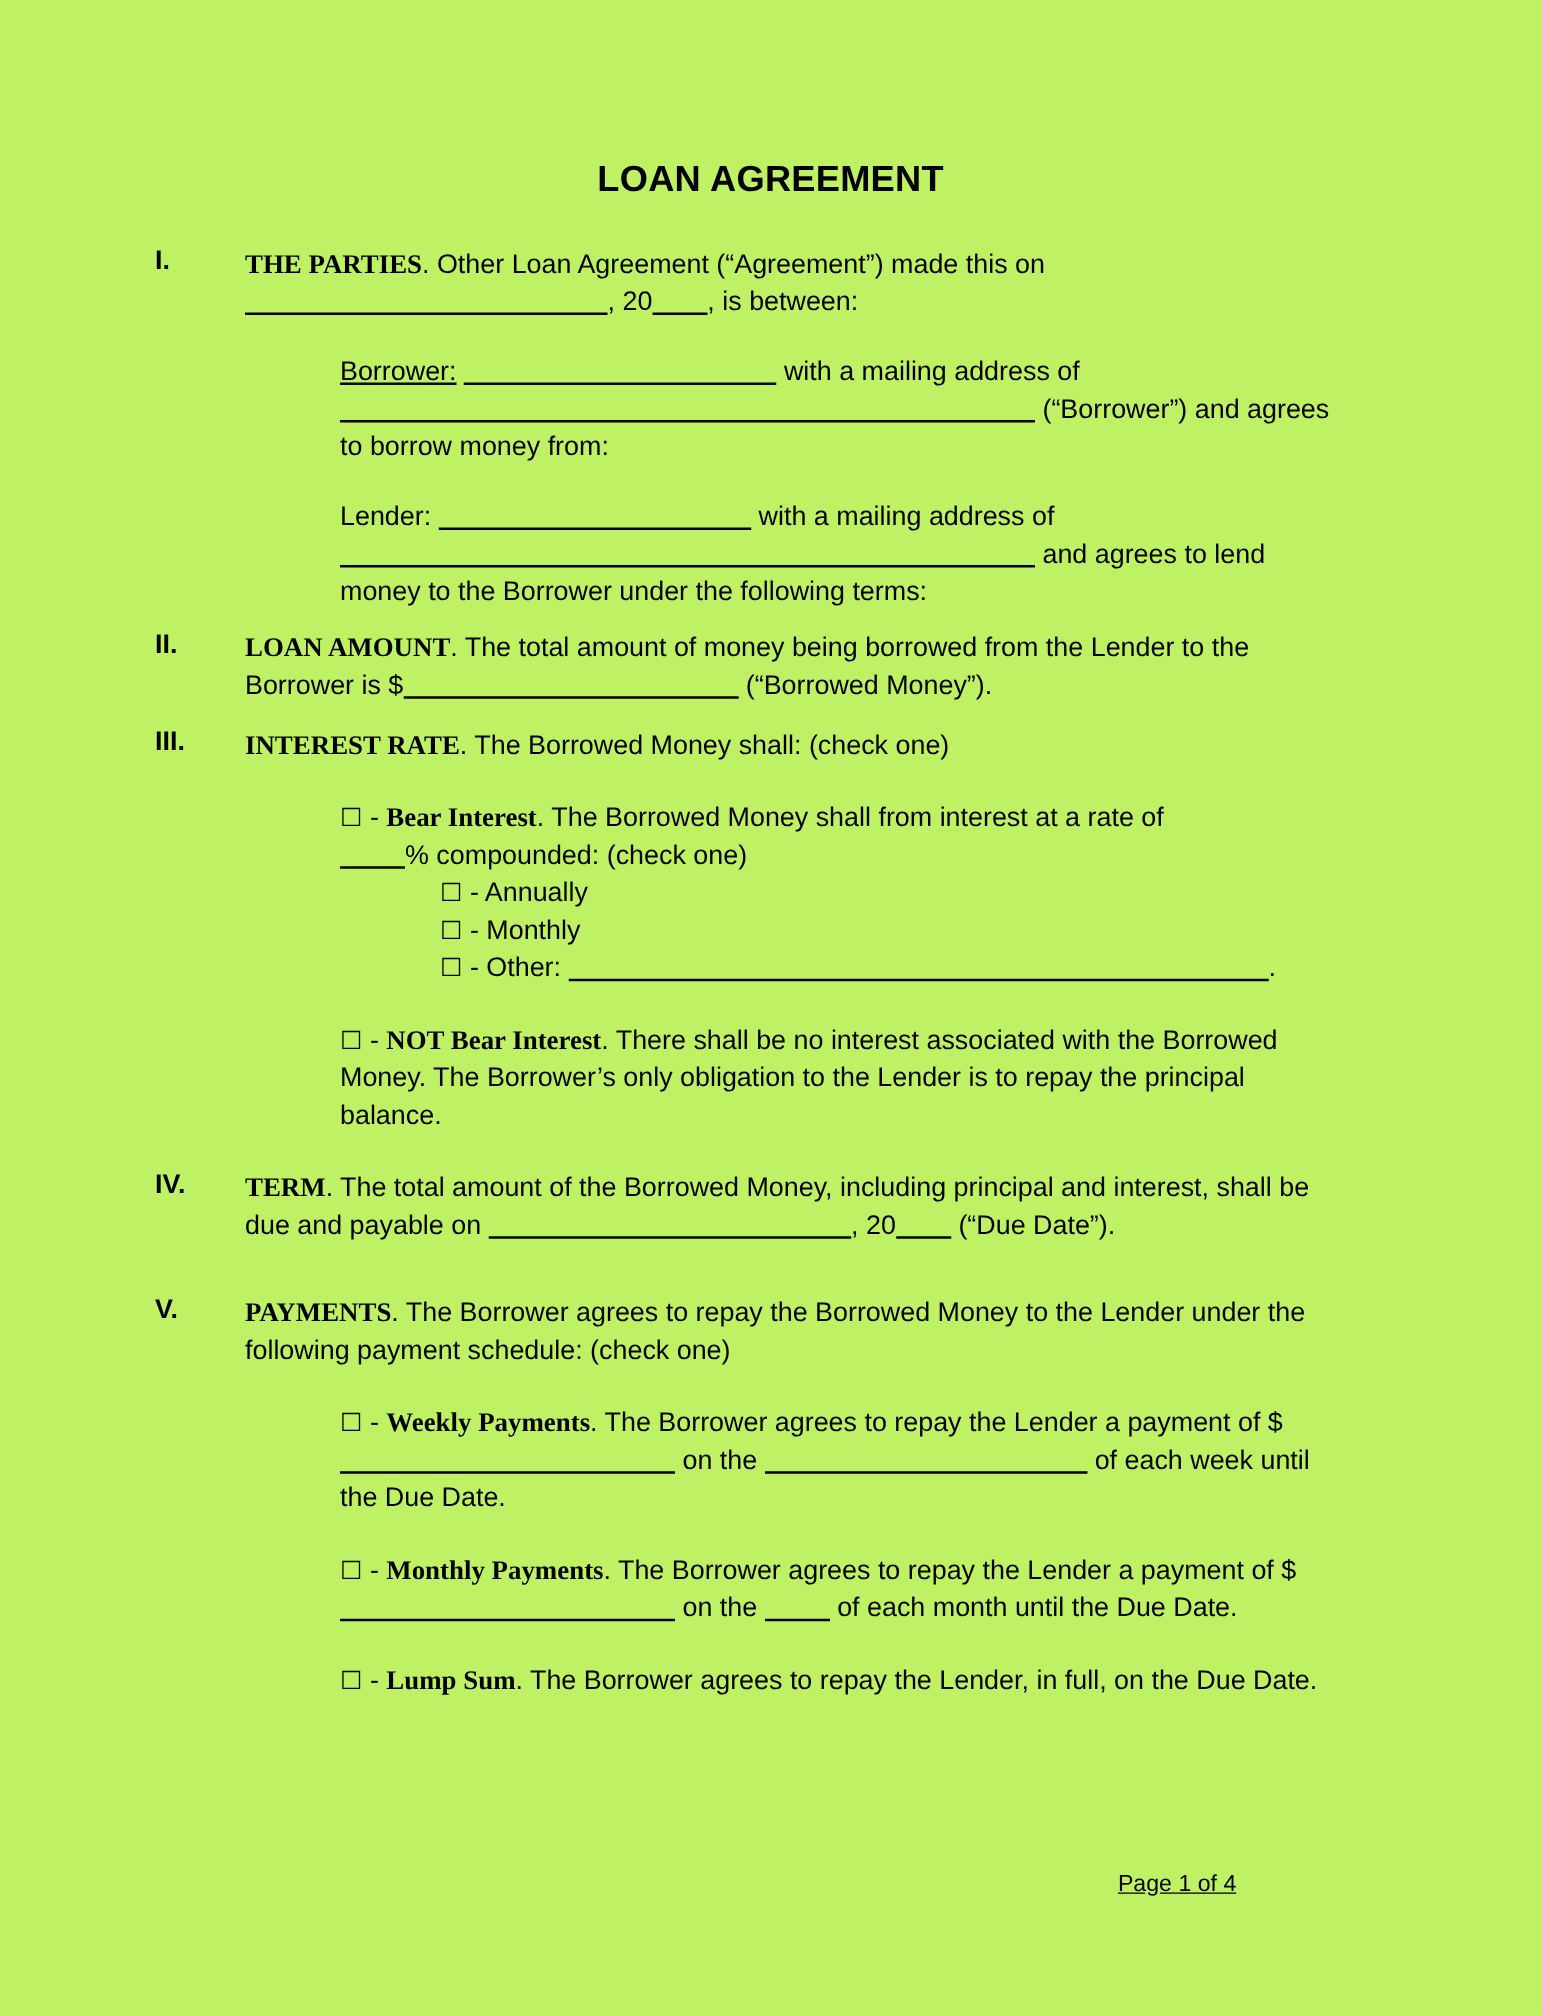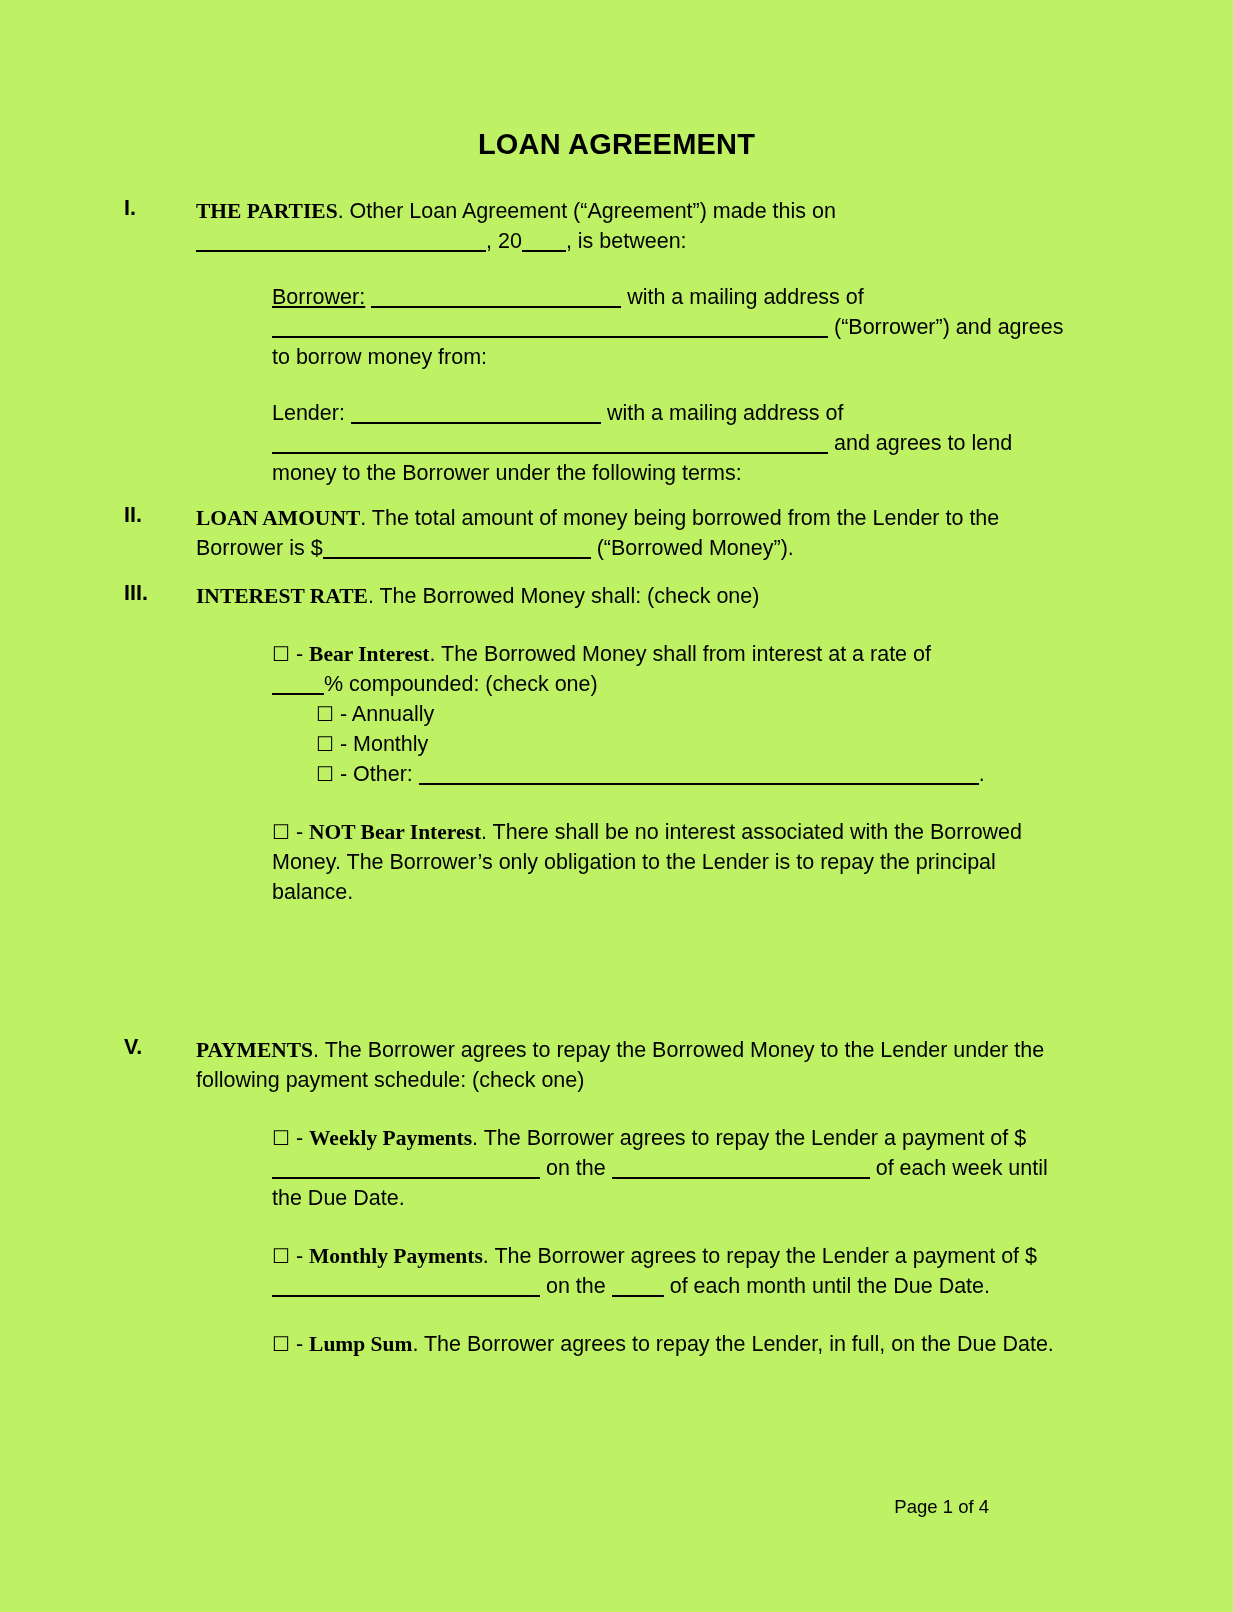--- a/index.html
+++ b/index.html
@@ -64,40 +64,41 @@
   .u-under {
     text-decoration: underline;
     text-underline-offset: 2px;
   }
 
   
   .sub {
     margin-left: 76px;
   }
   .sub2 {
-    margin-left: 44px;
+    margin-left: 80px;
   }
   .cbx {
     font-family: "DejaVu Sans", sans-serif;
     font-size: 20px;
     line-height: 1;
   }
 
   .para-gap { height: 26px; }
 
   
   .footer {
     position: absolute;
     left: 0;
     top: 1496px;
     width: 1119px;
     padding-right: 130px;
     box-sizing: border-box;
     text-align: right;
     font-size: 18.5px;
+    text-decoration: underline;
   }
 </style>
 </head>
 <body>
 
 <div class="page">
 
   <div class="doc-title">LOAN AGREEMENT</div>
 
   <div class="section" style="top:196px;">
@@ -164,20 +165,26 @@
       <div style="height:28px"></div>
 
       
       <div class="sub">
         <span class="cbx">☐</span>
         - <span class="bold">NOT Bear Interest</span><span>. There shall be no interest associated with the Borrowed Money. The Borrower’s only obligation to the Lender is to repay the principal balance.</span>
       </div>
     </div>
   </div>
 
+  <div class="section" style="top:935px;">
+    <div class="numeral">IV.</div>
+    <div class="body">
+      <span class="bold">TERM</span><span>. The total amount of the Borrowed Money, including principal and interest, shall be due and payable on </span><span class="blank" style="width:290px"></span><span>, 20</span><span class="blank" style="width:44px"></span><span> (“Due Date”).</span>
+    </div>
+  </div>
 
   <div class="section" style="top:1035px;">
     <div class="numeral">V.</div>
     <div class="body">
       <span class="bold">PAYMENTS</span><span>. The Borrower agrees to repay the Borrowed Money to the Lender under the following payment schedule: (check one)</span>
 
       <div style="height:28px"></div>
 
       
       <div class="sub">

